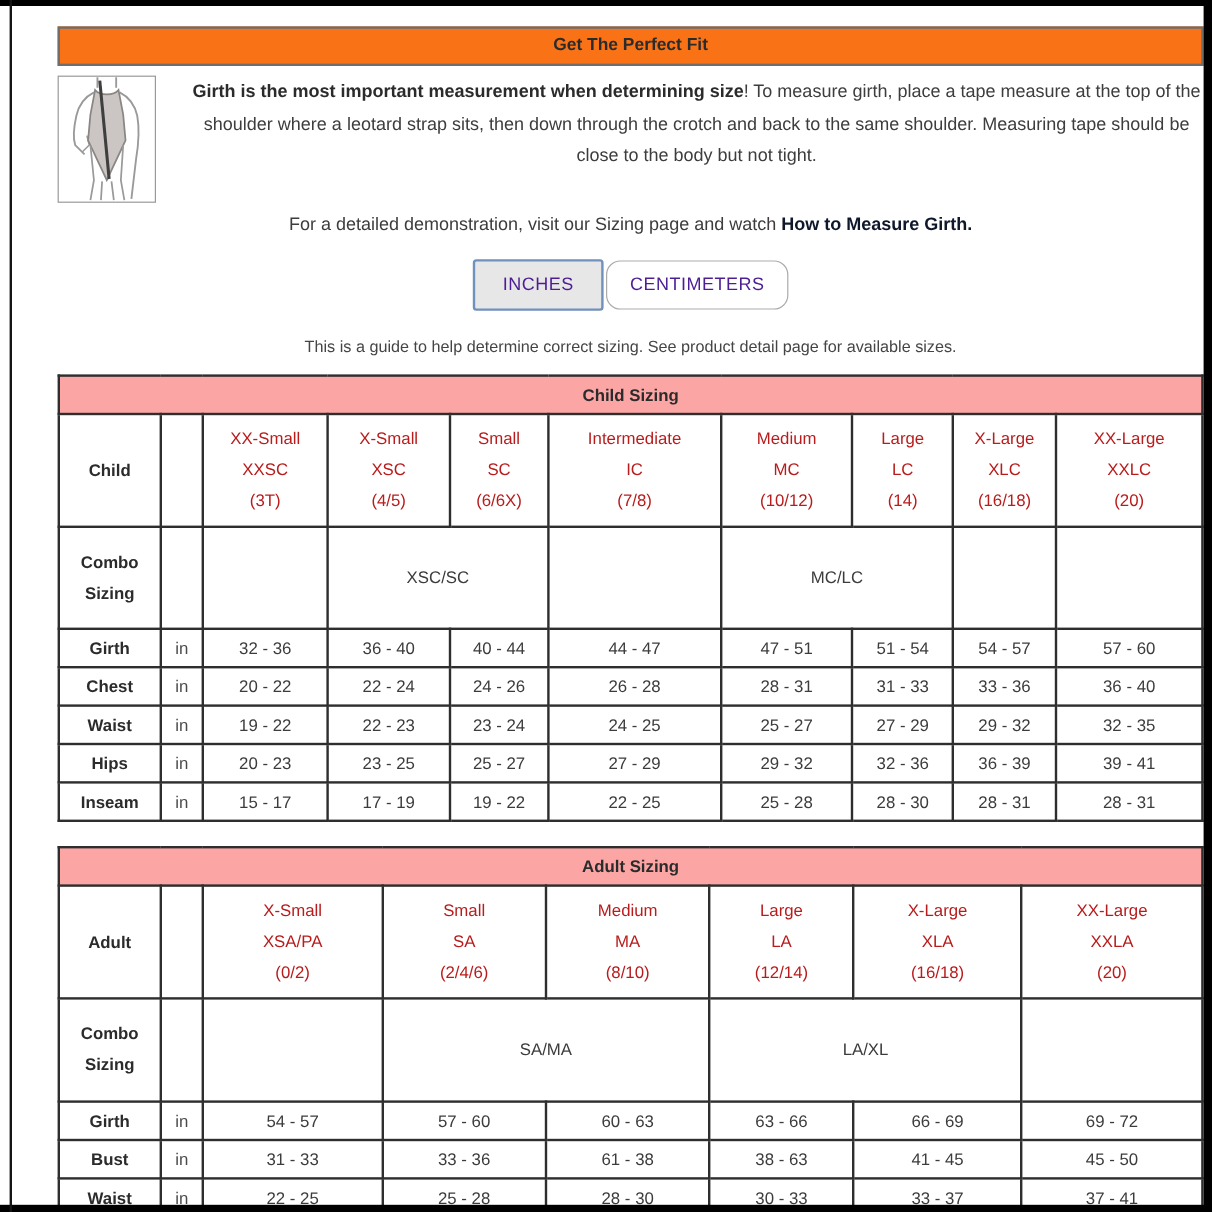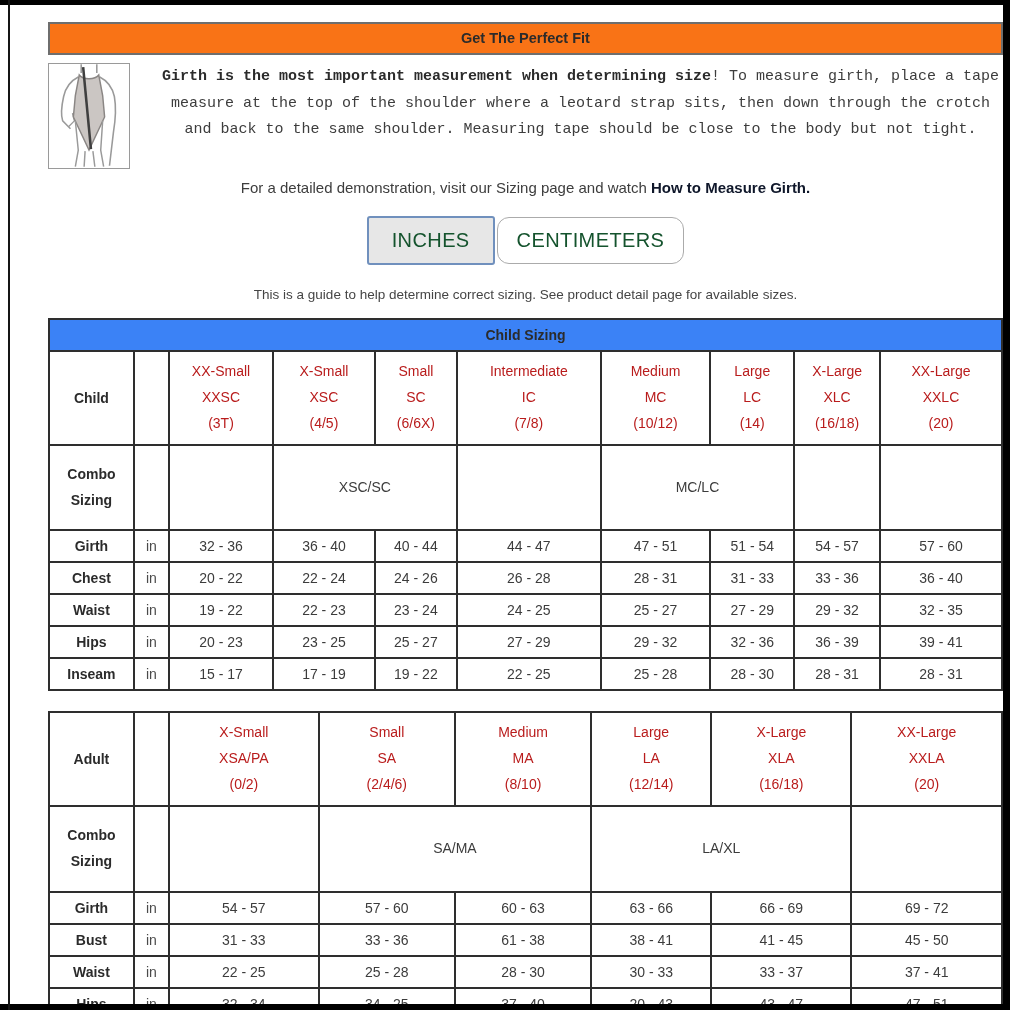--- a/index.html
+++ b/index.html
@@ -13,46 +13,46 @@
   .edge-bottom { bottom:0; left:0; right:0; height:6px; }
   .edge-right { top:0; right:0; bottom:0; width:7px; }
   .edge-left { top:0; left:8px; bottom:0; width:2px; background:#151515; }
 
   .content { position:absolute; left:48px; right:7px; top:5px; }
 
   .title-bar { margin-top:17px; background:#f97316; border:2px solid #6e6e6e;
     height:33px; line-height:29px; text-align:center; font-weight:bold;
     font-size:14.5px; color:#2b2b2b; }
 
-  .intro { margin-top:8px; display:flex; gap:28px;font-family:Liberation Mono, monospace; }
+  .intro { margin-top:8px; display:flex; gap:28px; }
   .illus { flex:none; width:82px; height:106px; border:1px solid #9a9a9a; background:#fff; }
   .intro-text { flex:1; text-align:center; font-size:15px; line-height:1.78;
     padding-top:1px; }
   .intro-text b { color:#2b2b2b; }
 
   .demo-line { text-align:center; font-size:15px; margin-top:10px; }
   .demo-line b { color:#0f172a; }
 
   .unit-row { margin-top:20px; text-align:center; }
-  .btn { font-family:"Liberation Sans", sans-serif; font-size:20px; color:#14532d;
+  .btn { font-family:"Liberation Sans", sans-serif; font-size:15px; color:#4c1d95;
     letter-spacing:0.4px; cursor:pointer; vertical-align:middle; }
   .btn-selected { background:#e7e7e7; border:2px solid #7090bd; border-radius:3px;
     padding:11px 23px; }
   .btn-plain { background:#ffffff; border:1px solid #ababab; border-radius:12px;
     padding:11px 19px; margin-left:2px; }
 
   .guide-note { margin-top:22px; text-align:center; font-size:13.5px; color:#454545; }
 
   .table-mount { margin-top:16px; }
   .table-mount + .table-mount { margin-top:20px; }
 
   table.size-table { width:100%; border-collapse:collapse; border:2px solid #2e2e2e;
     font-size:14px; color:#3c3c3c; table-layout:fixed; }
   table.size-table td { border:2px solid #2e2e2e; text-align:center; padding:7px 3px; }
-  td.tbl-title { background:#3b82f6; font-weight:bold; color:#2b2b2b;
+  td.tbl-title { background:#fca5a5; font-weight:bold; color:#2b2b2b;
     font-size:14px; padding:6px 3px; }
   td.colhead { font-weight:normal; color:#b91c1c; line-height:1.85; padding:2px 2px; }
   td.rowlabel { font-weight:bold; color:#2b2b2b; }
   td.rowlabel.multi { line-height:1.85; padding:16px 2px;text-align:center; }
   td.combo { line-height:1.85; padding:2px 2px; }
   td.unitcell { color:#4a4a4a; }
   td.thick { border-left-width:5px; }
 </style>
 </head>
 <body>
@@ -207,20 +207,23 @@
           <col style="width:3.7%">
           <col style="width:15.7%">
           <col style="width:14.3%">
           <col style="width:14.3%">
           <col style="width:12.6%">
           <col style="width:14.7%">
           <col style="width:15.8%">
         </colgroup>
         <tbody>
           <tr>
+            <td class="tbl-title" colspan="8">Adult Sizing</td>
+          </tr>
+          <tr>
             <td class="rowlabel">Adult</td>
             <td class="unitcell"></td>
             <td class="colhead">X-Small<br>XSA/PA<br>(0/2)</td>
             <td class="colhead">Small<br>SA<br>(2/4/6)</td>
             <td class="colhead">Medium<br>MA<br>(8/10)</td>
             <td class="colhead">Large<br>LA<br>(12/14)</td>
             <td class="colhead">X-Large<br>XLA<br>(16/18)</td>
             <td class="colhead thick">XX-Large<br>XXLA<br>(20)</td>
           </tr>
           <tr>
@@ -240,21 +243,21 @@
             <td class="val">63 - 66</td>
             <td class="val">66 - 69</td>
             <td class="val thick">69 - 72</td>
           </tr>
           <tr>
             <td class="rowlabel">Bust</td>
             <td class="unitcell">in</td>
             <td class="val">31 - 33</td>
             <td class="val">33 - 36</td>
             <td class="val">61 - 38</td>
-            <td class="val">38 - 41</td>
+            <td class="val">38 - 63</td>
             <td class="val">41 - 45</td>
             <td class="val thick">45 - 50</td>
           </tr>
           <tr>
             <td class="rowlabel">Waist</td>
             <td class="unitcell">in</td>
             <td class="val">22 - 25</td>
             <td class="val">25 - 28</td>
             <td class="val">28 - 30</td>
             <td class="val">30 - 33</td>

